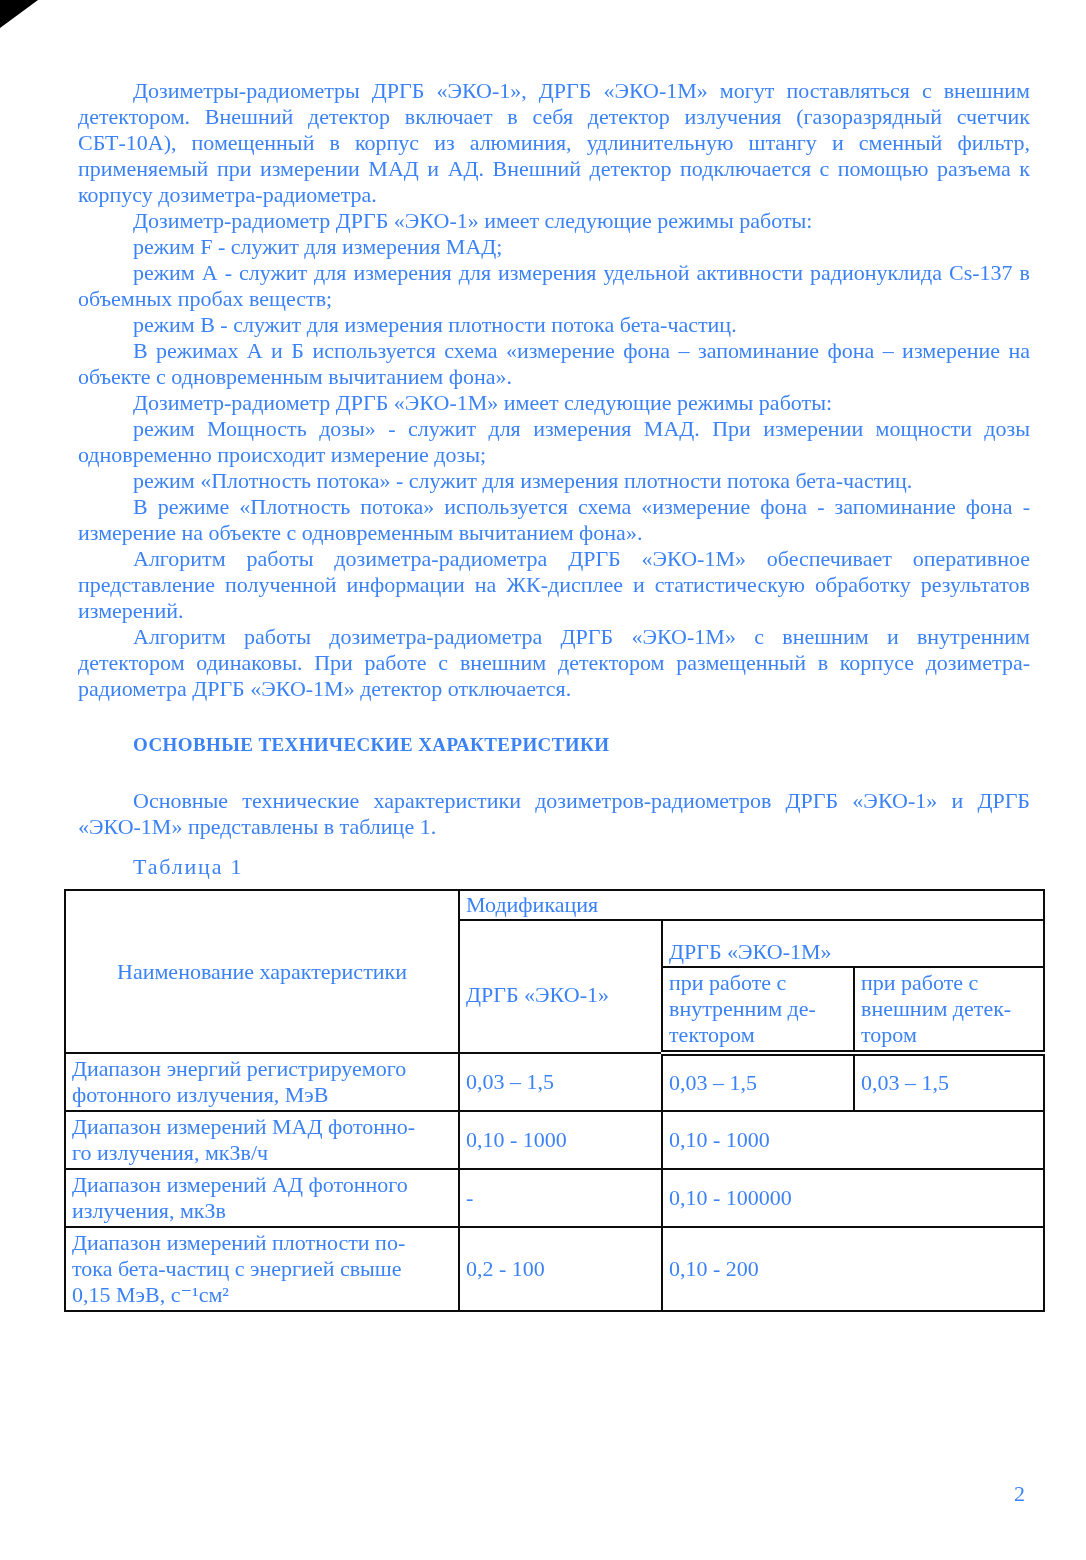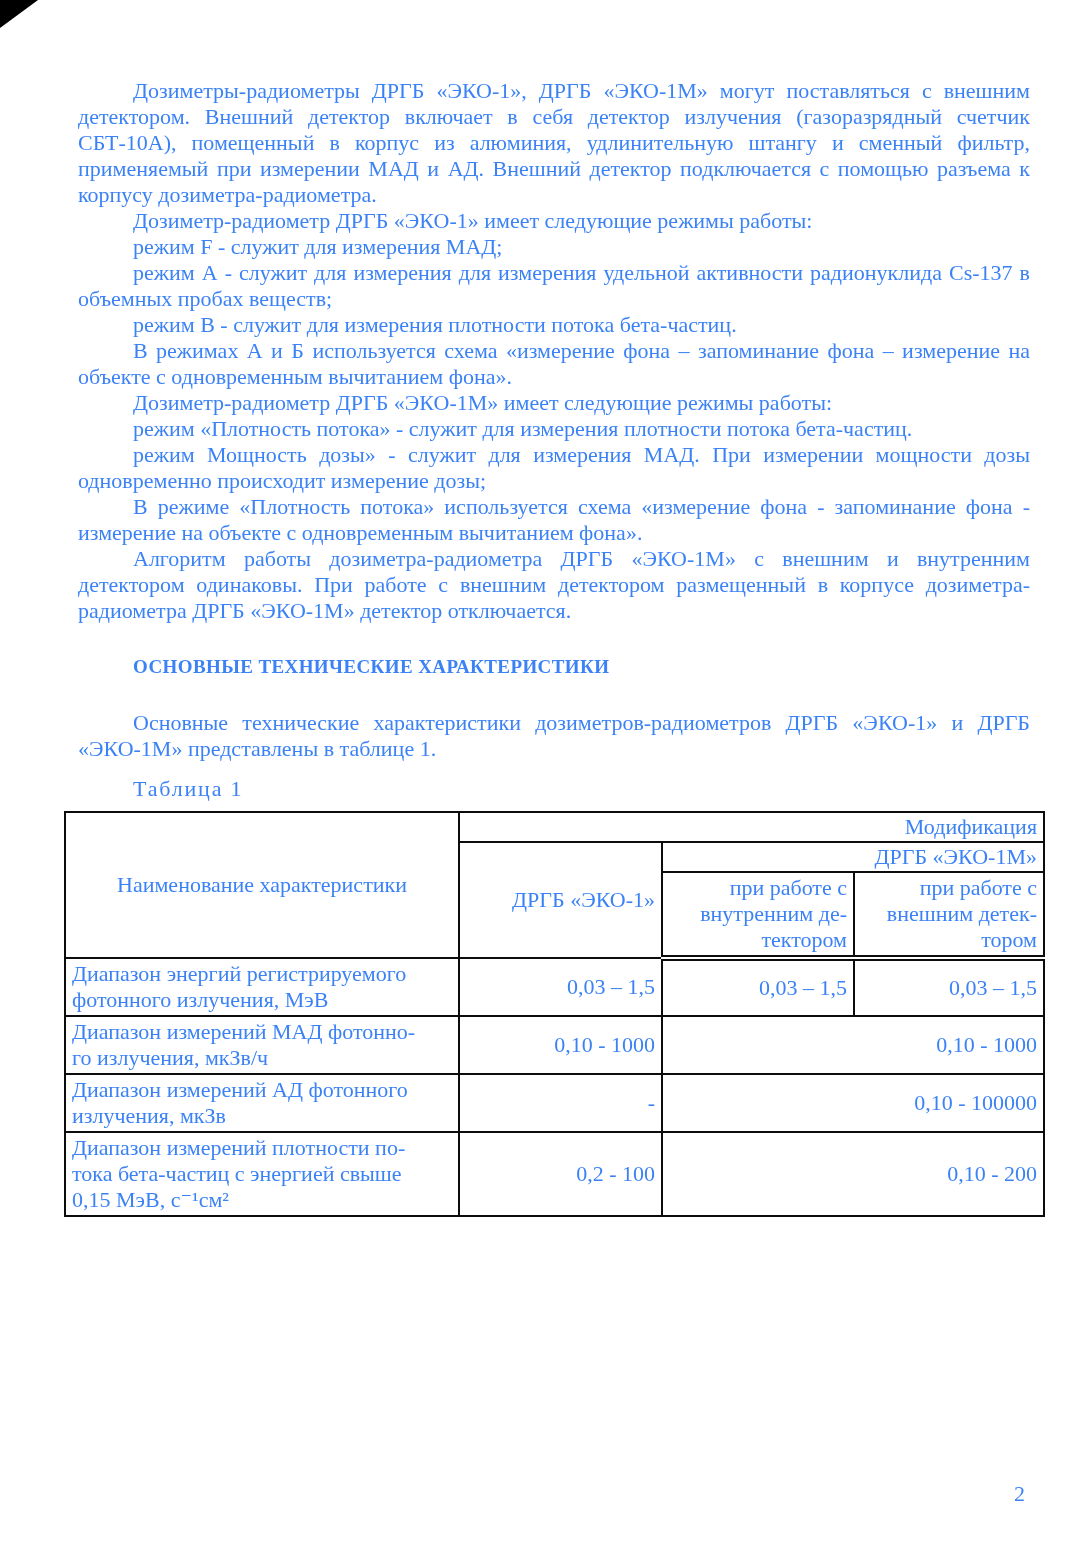--- a/index.html
+++ b/index.html
@@ -54,30 +54,30 @@
     font-size: 22px;
     line-height: 26px;
   }
   table.spec td {
     border: 2px solid #0c0c0c;
     padding: 2px 6px;
     vertical-align: middle;
     box-sizing: border-box;
     overflow: hidden;
   }
-  td.ctr { text-align: right; }
+  td.ctr { text-align: left; }
   td.name-col {
     text-align: center;
     vertical-align: middle;
   }
   tr.hdr-bottom td, td.dbl {
     border-bottom: 6px double #0c0c0c;
   }
   tr.hrow1 td { height: 27px; padding-top: 1px; padding-bottom: 1px; }
-  tr.hrow2 td { height: 26px; padding-top: 1px; padding-bottom: 1px; }
+  tr.hrow2 td { height: 26px; padding-top: 18px; padding-bottom: 1px; }
   tr.hdr-bottom td { height: 84px; border-radius: 10px; }
   td.lbl {
     vertical-align: top;
     padding: 1px 4px 3px 8px;
     text-align: left;
   }
   tr.brow td { height: 55px; }
   tr.brow-tall td { height: 80px; }
   .page-number {
     position: absolute;
@@ -94,23 +94,24 @@
   <div class="corner-artifact"></div>
 
   <div class="body-text">
     <p>Дозиметры-радиометры ДРГБ «ЭКО-1», ДРГБ «ЭКО-1М» могут поставляться с внешним детектором. Внешний детектор включает в себя детектор излучения (газоразрядный счетчик СБТ-10А), помещенный в корпус из алюминия, удлинительную штангу и сменный фильтр, применяемый при измерении МАД и АД. Внешний детектор подключается с помощью разъема к корпусу дозиметра-радиометра.</p>
     <p>Дозиметр-радиометр ДРГБ «ЭКО-1» имеет следующие режимы работы:</p>
     <p>режим F - служит для измерения МАД;</p>
     <p>режим А - служит для измерения для измерения удельной активности радионуклида Cs-137 в объемных пробах веществ;</p>
     <p>режим В - служит для измерения плотности потока бета-частиц.</p>
     <p>В режимах А и Б используется схема «измерение фона – запоминание фона – измерение на объекте с одновременным вычитанием фона».</p>
     <p>Дозиметр-радиометр ДРГБ «ЭКО-1М» имеет следующие режимы работы:</p>
+    <p>режим Мощность дозы» - служит для измерения МАД. При измерении мощности дозы одновременно происходит измерение дозы;</p>
     <p>режим «Плотность потока» - служит для измерения плотности потока бета-частиц.</p>
-    <p>режим Мощность дозы» - служит для измерения МАД. При измерении мощности дозы одновременно происходит измерение дозы;</p>
     <p>В режиме «Плотность потока» используется схема «измерение фона - запоминание фона - измерение на объекте с одновременным вычитанием фона».</p>
+    <p>Алгоритм работы дозиметра-радиометра ДРГБ «ЭКО-1М» обеспечивает оперативное представление полученной информации на ЖК-дисплее и статистическую обработку результатов измерений.</p>
     <p>Алгоритм работы дозиметра-радиометра ДРГБ «ЭКО-1М» с внешним и внутренним детектором одинаковы. При работе с внешним детектором размещенный в корпусе дозиметра-радиометра ДРГБ «ЭКО-1М» детектор отключается.</p>
   </div>
 
   <div class="section-heading">ОСНОВНЫЕ ТЕХНИЧЕСКИЕ ХАРАКТЕРИСТИКИ</div>
 
   <div class="intro">
     <p>Основные технические характеристики дозиметров-радиометров ДРГБ «ЭКО-1» и ДРГБ «ЭКО-1М» представлены в таблице 1.</p>
   </div>
 
   <div class="table-caption">Таблица 1</div>

